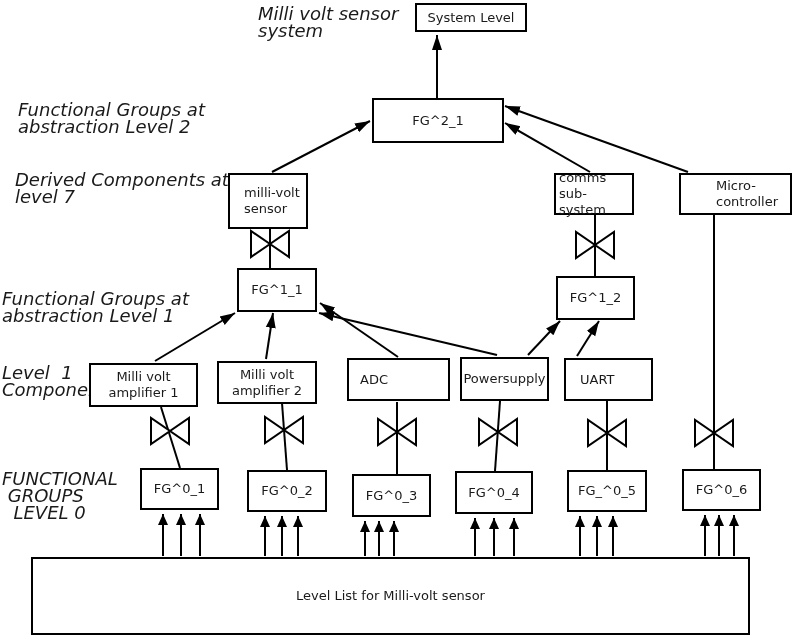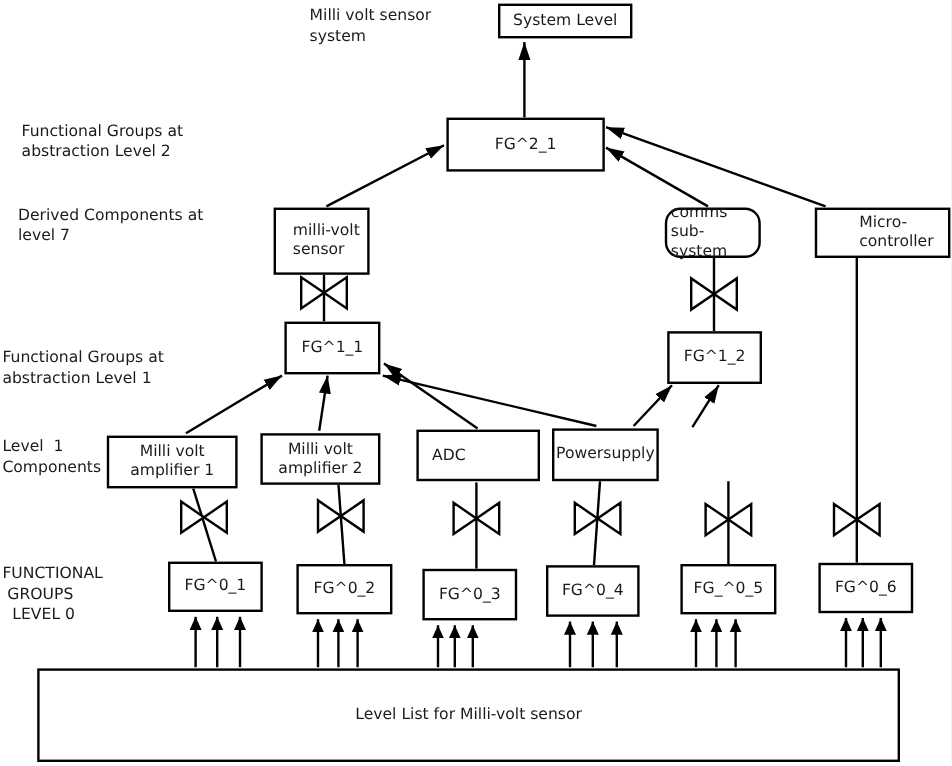--- a/index.html
+++ b/index.html
@@ -11,28 +11,29 @@
   }
   #wires { position:absolute; left:0; top:0; }
   .box {
     position:absolute; box-sizing:border-box; background:var(--bg);
     border:2px solid var(--line); display:flex; align-items:center;
     justify-content:center; text-align:center; font-size:13px; line-height:16px;
     white-space:pre-line; color:var(--text);
   }
   .box.left { justify-content:flex-start; text-align:left; }
   .lbl {
-    position:absolute; font-size:13px; line-height:17px; white-space:pre;
+    position:absolute; font-size:18px; line-height:17px; white-space:pre;
     color:var(--text);
+    font-style:italic;
   }
   
   .b-sys   { left:380px; top:3px;   width:112px; height:29px;margin-left:35px; }
   .b-fg21  { left:372px; top:98px;  width:132px; height:45px; }
   .b-mvs   { left:228px; top:173px; width:80px;  height:56px; padding-left:14px; }
-  .b-comms { left:554px; top:173px; width:80px;  height:42px; padding-left:3px;border-radius:13px; }
+  .b-comms { left:554px; top:173px; width:80px;  height:42px; padding-left:3px; }
   .b-micro { left:679px; top:173px; width:113px; height:42px; padding-left:35px; }
   .b-fg11  { left:237px; top:268px; width:80px;  height:44px; }
   .b-fg12  { left:556px; top:276px; width:79px;  height:44px; }
   .b-amp1  { left:89px;  top:363px; width:109px; height:44px; }
   .b-amp2  { left:217px; top:361px; width:100px; height:43px; }
   .b-adc   { left:347px; top:358px; width:103px; height:43px; padding-left:11px; }
   .b-ps    { left:460px; top:357px; width:89px;  height:44px; }
   .b-uart  { left:564px; top:358px; width:89px;  height:43px; padding-left:14px; }
   .b-fg01  { left:140px; top:468px; width:79px;  height:42px; }
   .b-fg02  { left:247px; top:470px; width:80px;  height:42px; }
@@ -139,20 +140,21 @@
   <div class="box b-micro left">Micro-
 controller</div>
   <div class="box b-fg11">FG^1_1</div>
   <div class="box b-fg12">FG^1_2</div>
   <div class="box b-amp1">Milli volt
 amplifier 1</div>
   <div class="box b-amp2">Milli volt
 amplifier 2</div>
   <div class="box b-ps">Powersupply</div>
   <div class="box b-adc left">ADC</div>
+  <div class="box b-uart left">UART</div>
   <div class="box b-fg01">FG^0_1</div>
   <div class="box b-fg02">FG^0_2</div>
   <div class="box b-fg03">FG^0_3</div>
   <div class="box b-fg04">FG^0_4</div>
   <div class="box b-fg05">FG_^0_5</div>
   <div class="box b-fg06">FG^0_6</div>
   <div class="box b-parts">Level List for Milli-volt sensor</div>
 
 </div>
 

